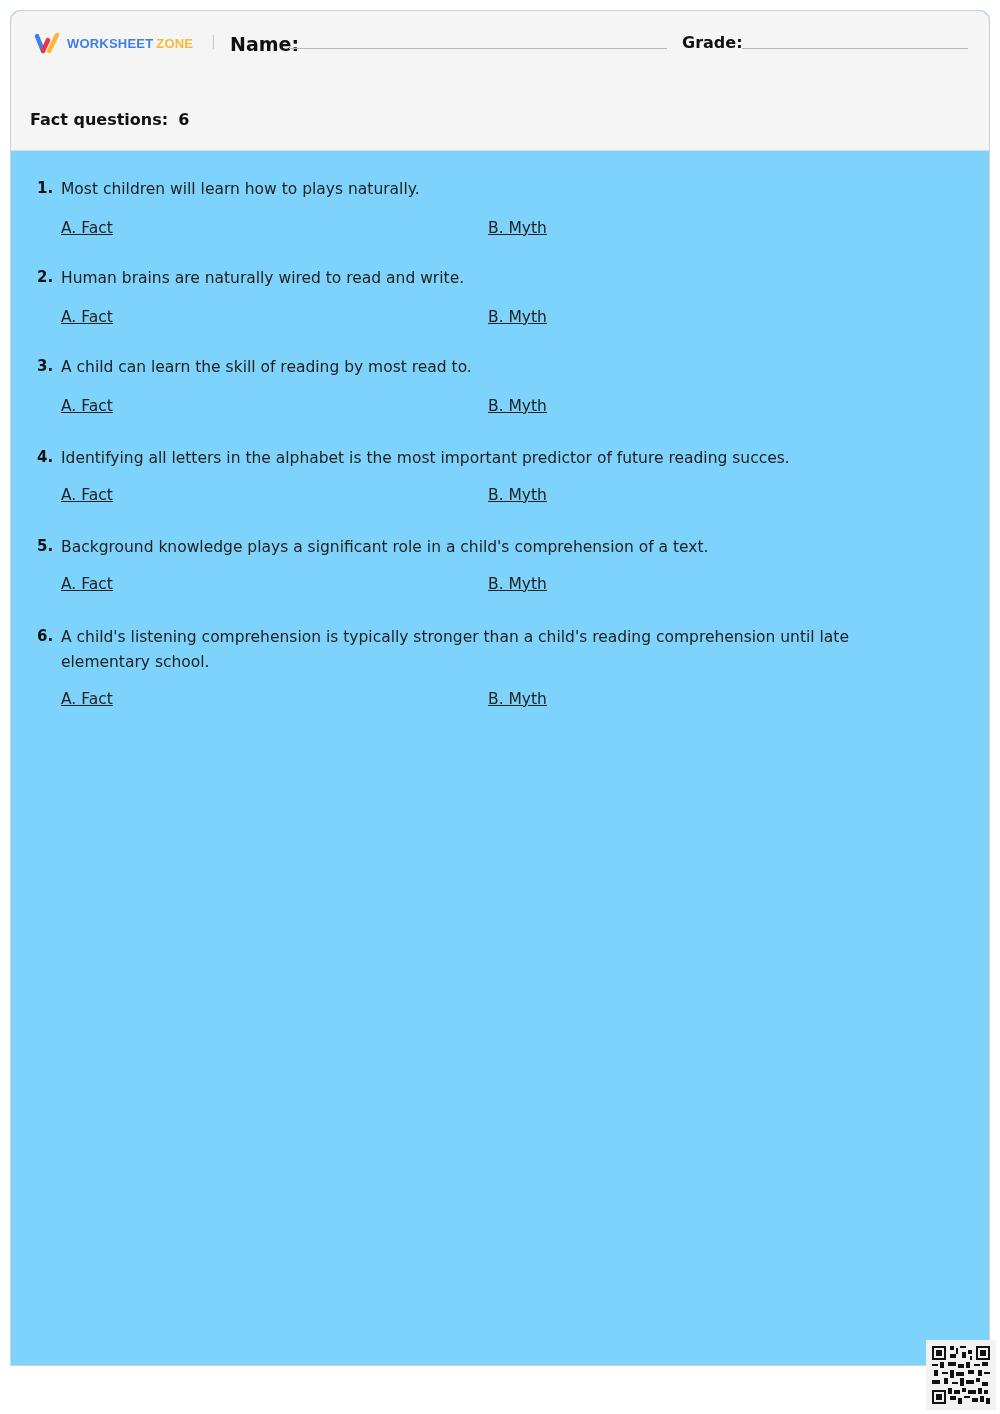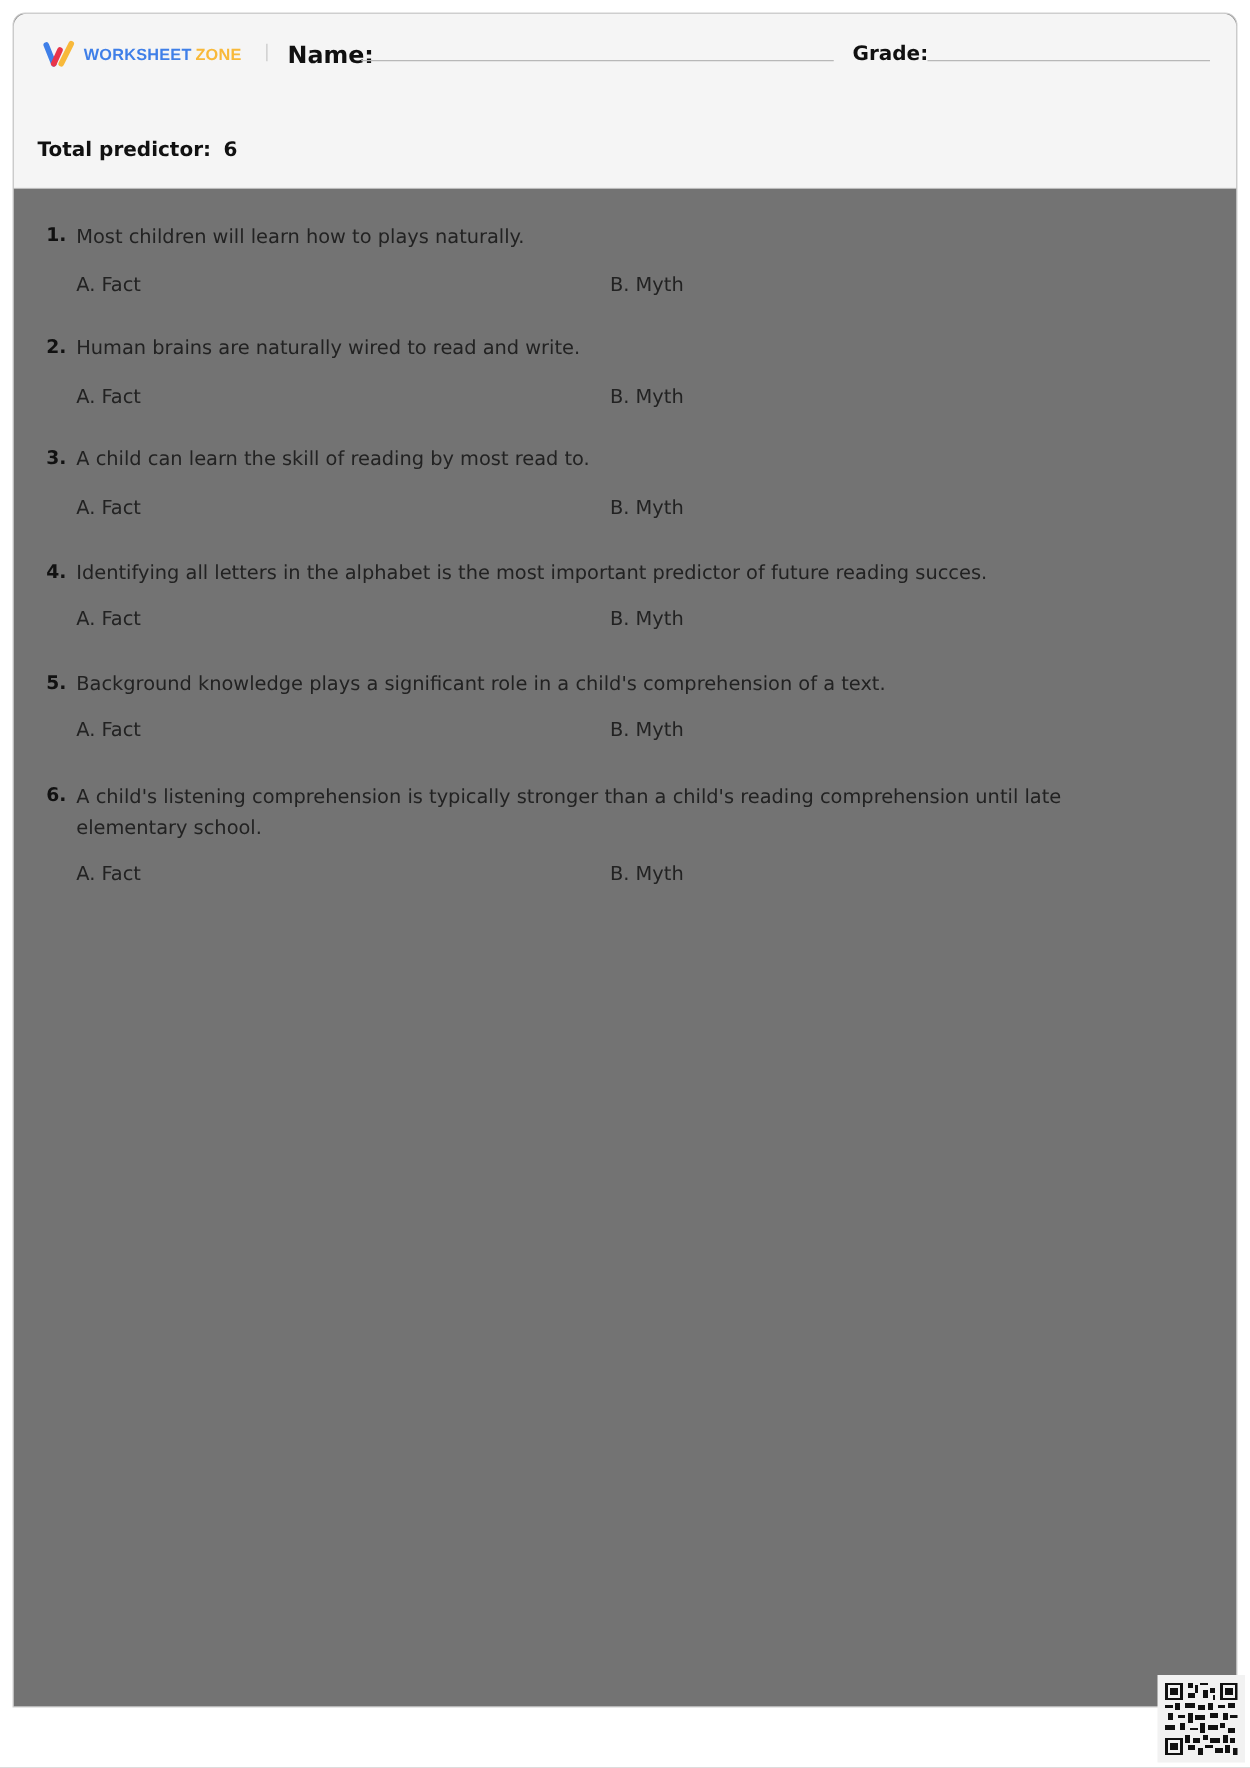--- a/index.html
+++ b/index.html
@@ -1,21 +1,21 @@
 <!DOCTYPE html>
 <html><head>
   <meta charset="utf-8">
   <style>
     * { box-sizing: border-box; margin: 0; padding: 0; }
     html, body { width: 1000px; height: 1414px; background: #ffffff; overflow: hidden; }
     body { position: relative; font-family: "DejaVu Sans", sans-serif; color: #222; }
 
     .sheet {
       position: absolute; left: 10px; top: 10px; width: 980px; height: 1356px;
-      border: 1px solid #d0d0d0; border-radius: 10px 10px 0 0; background: #737373;
+      border: 1px solid #d0d0d0; border-radius: 10px 10px 0 0; background: #7dd3fc;
     }
     .header {
       position: absolute; left: 0; top: 0; width: 978px; height: 140px;
       background: #f5f5f5; border-bottom: 1px solid #dcdcdc; border-radius: 10px 10px 0 0;
     }
     .brand-small { position: absolute; left: 21px; top: 20px; display: flex; align-items: center; }
     .brand-small svg { width: 32px; height: 24px; }
     .brand-small .brand-text { font-family: "Liberation Sans", sans-serif; font-weight: bold; font-size: 13px; margin-left: 3px; letter-spacing: 0.2px; }
     .brand-text .w1 { color: #3f7fe8; }
     .brand-text .w2 { color: #f8b93a; margin-left: 3px; }
@@ -24,21 +24,21 @@
     .name-line { position: absolute; left: 278px; top: 37px; width: 378px; height: 1px; background: #b8b8b8; }
     .grade-label { position: absolute; left: 671px; top: 22px; font-size: 16px; font-weight: bold; color: #111; }
     .grade-line { position: absolute; left: 731px; top: 37px; width: 226px; height: 1px; background: #b8b8b8; }
     .total { position: absolute; left: 19px; top: 99px; font-size: 16px; font-weight: bold; color: #111; }
     .total .total-val { margin-left: 10px; }
 
     .questions { position: absolute; left: 0; top: 140px; width: 978px; }
     .q { position: absolute; left: 0; width: 978px; }
     .q-num { position: absolute; left: 26px; font-size: 15px; font-weight: bold; color: #111; }
     .q-text { position: absolute; left: 50px; width: 820px; font-size: 15.5px; line-height: 25px; color: #222; }
-    .opt { position: absolute; font-size: 15.5px; color: #222; }
+    .opt { position: absolute; font-size: 15.5px; color: #222; text-decoration: underline; }
     .opt-a { left: 50px; }
     .opt-b { left: 477px; }
 
     .footer { position: absolute; left: 0; top: 1366px; width: 1000px; height: 48px; }
     .brand-large { position: absolute; left: 8px; top: 10px; display: flex; align-items: center; }
     .brand-large svg { width: 42px; height: 34px; }
     .brand-large .brand-text { font-family: "Liberation Sans", sans-serif; font-weight: bold; font-size: 22px; margin-left: 6px; }
     .scan-text { position: absolute; left: 557px; top: 14px; font-size: 24px; color: #222; font-family: "DejaVu Sans", sans-serif; letter-spacing: 0.3px; }
     .qr { position: absolute; left: 926px; top: -26px; width: 70px; height: 70px; background: #f2f2f2; padding: 6px; }
     .qr svg { width: 58px; height: 58px; }
@@ -55,21 +55,21 @@
         <line x1="17" y1="20" x2="25" y2="4" stroke="#f8b93a" stroke-width="4.5" stroke-linecap="round"></line>
       </svg>
       <span class="brand-text"><span class="w1">WORKSHEET</span><span class="w2">ZONE</span></span>
     </div>
     <div class="divider-v"></div>
     <span class="name-label">Name:</span>
     <div class="name-line"></div>
     <span class="grade-label">Grade:</span>
     <div class="grade-line"></div>
     <div class="total">
-      <span>Total predictor:</span><span class="total-val">6</span>
+      <span>Fact questions:</span><span class="total-val">6</span>
     </div>
   </div>
 
   <div class="questions">
     <div class="q" style="top:26px">
       <span class="q-num" style="top:2px">1.</span>
       <span class="q-text" style="top:0">Most children will learn how to plays naturally.</span>
       <span class="opt opt-a" style="top:42px">A. Fact</span>
       <span class="opt opt-b" style="top:42px">B. Myth</span>
     </div>

